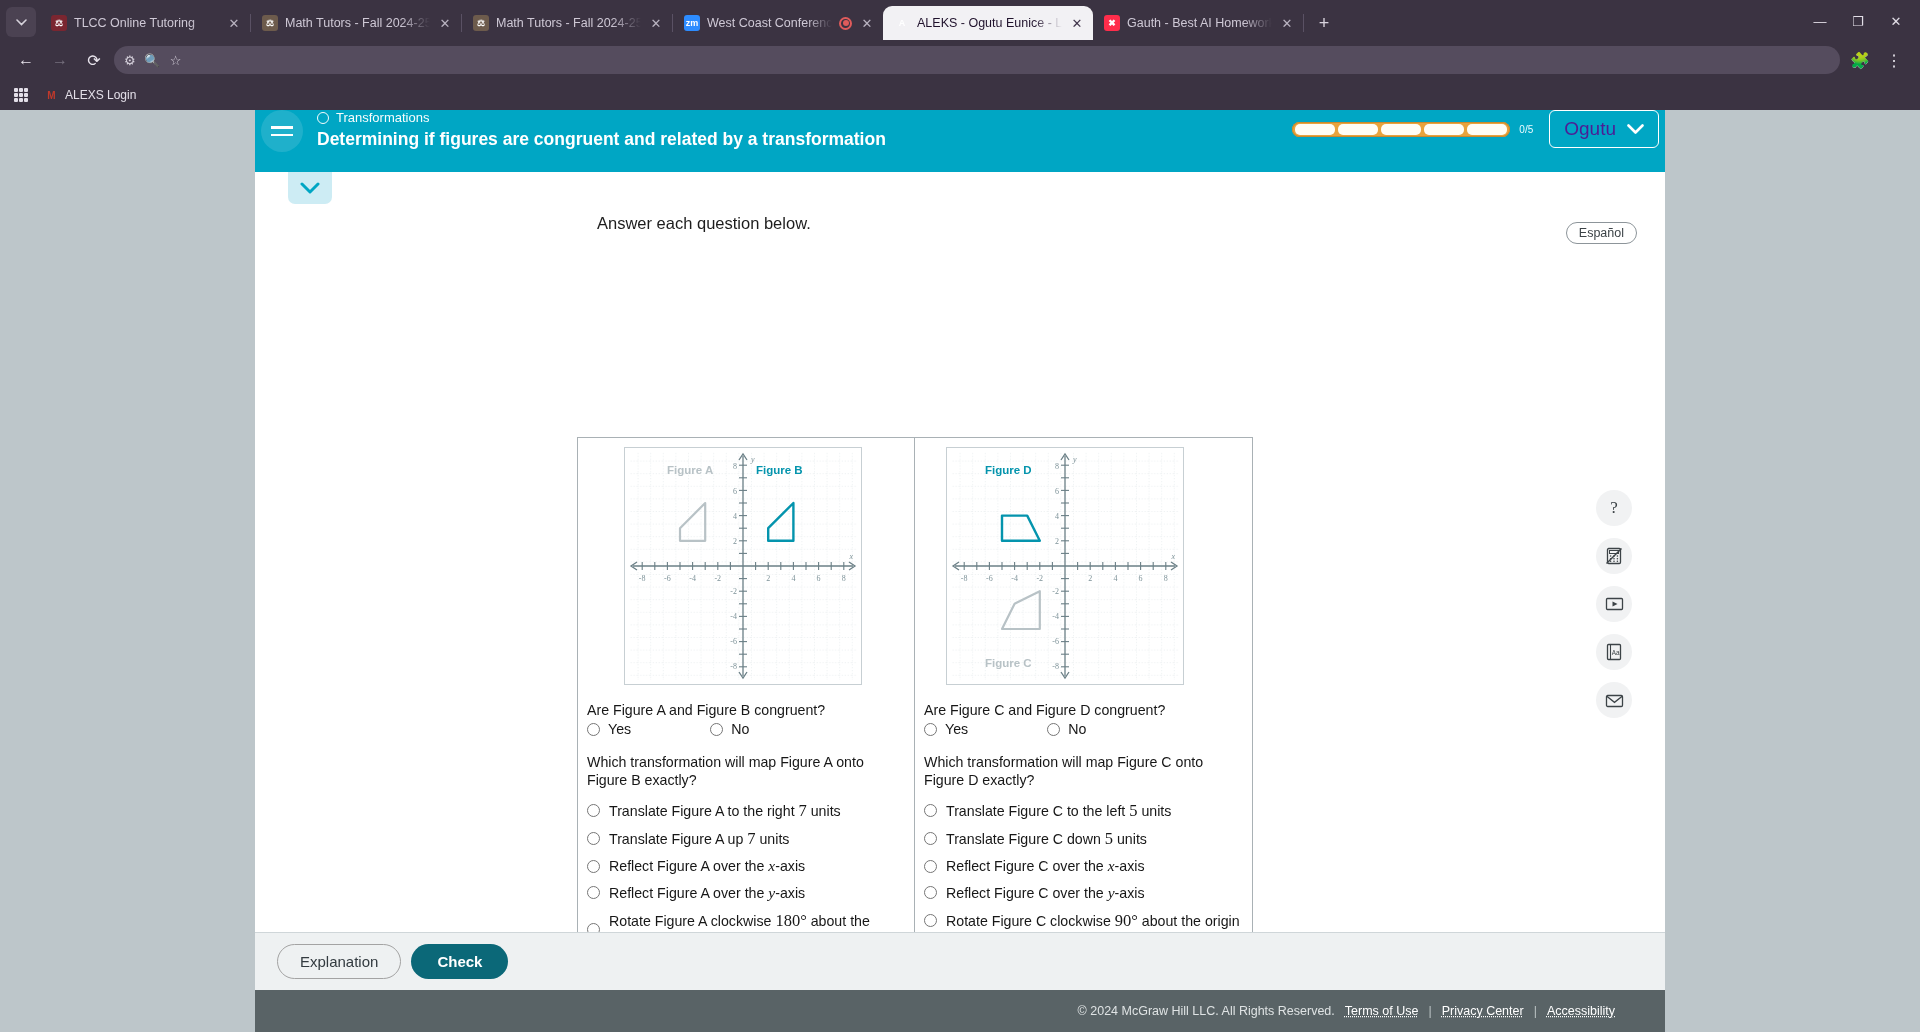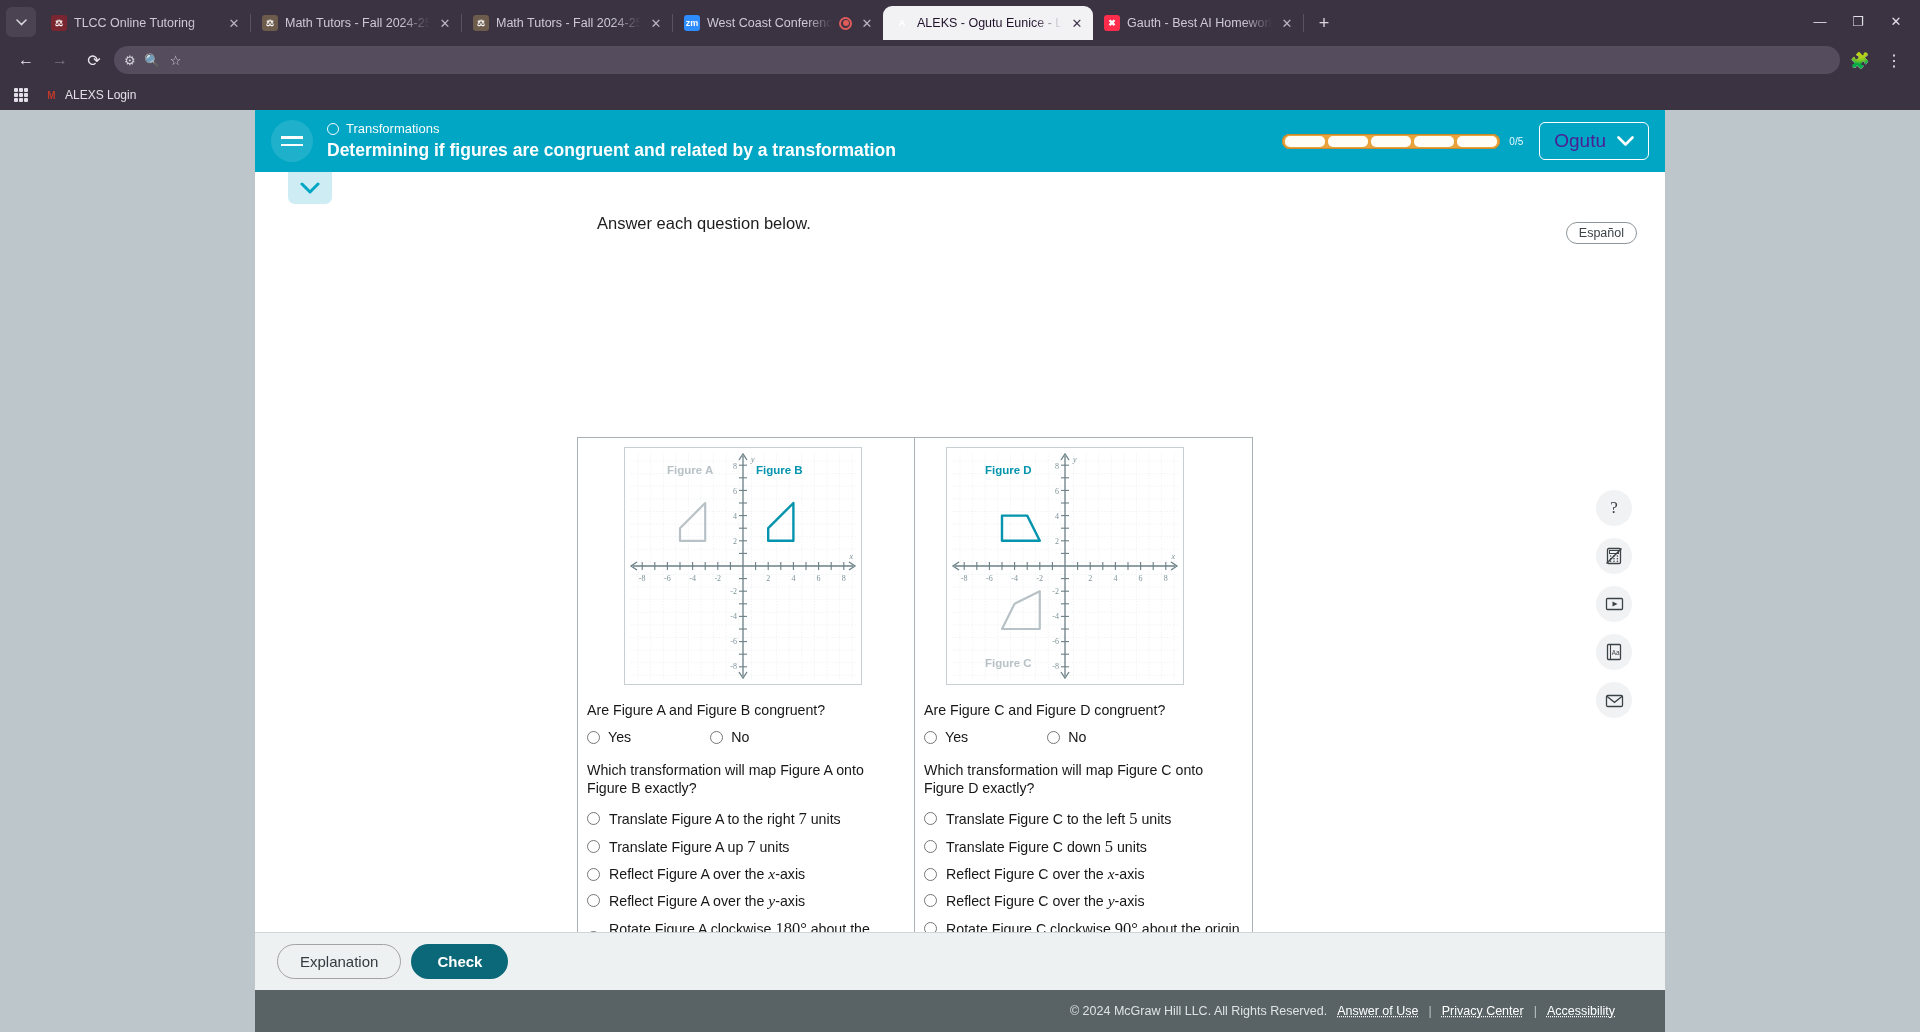--- a/index.html
+++ b/index.html
@@ -76,21 +76,21 @@
   }
   .bm-item { display: flex; align-items: center; gap: 6px; }
   .bm-fav { width: 15px; height: 15px; border-radius: 3px; display:flex;align-items:center;
             justify-content:center;font-size:10px;font-weight:700;color:#c0392b;}
 
   
   .page { position: relative; width: 1920px; height: 922px; background: #bdc6ca; }
   .page-inner { position: absolute; left: 255px; top: 0; width: 1410px; height: 922px; background:#fff; }
 
   .aleks-header {
-    height: 62px; background: #00a6c4; display: flex; align-items: center; padding: 0 16px;
+    height: 62px; background: #00a6c4; display: flex; align-items: flex-start; padding: 0 6px;
     position: relative;
   }
   .hamburger {
     width: 42px; height: 42px; border-radius: 50%; background: rgba(255,255,255,0.12);
     display: flex; flex-direction: column; align-items: center; justify-content: center; gap: 5px;
     flex: none; margin-right: 14px;
   }
   .hamburger i { display:block; width: 22px; height: 2.5px; background: #fff; }
   .hdr-text { color: #fff; }
   .hdr-topic { font-size: 13px; display: flex; align-items: center; gap: 7px; opacity: .97; }
@@ -133,21 +133,21 @@
   .graphbox { width: 238px; height: 238px; border: 1px solid #c7cfd3; margin: 0 auto 0 37px; position: relative; background:#fff;}
   .qcol.right .graphbox { margin-left: 22px; }
 
   .qtext { font-size: 14.2px; color: #171717; margin-top: 16px; line-height: 1.27; }
   .radio-row { display: flex; align-items: center; gap: 8px; margin-top: 7px; }
   .radio {
     width: 13px; height: 13px; border-radius: 50%; border: 1.4px solid #767676;
     flex: none; background: #fff;
   }
   .radio-label { font-size: 14.2px; color: #171717; }
-  .yesno { display: flex; gap: 16px; align-items: center; margin-top: 10px; }
+  .yesno { display: flex; gap: 16px; align-items: center; margin-top: 2px; }
   .yesno .radio-row { margin-top: 0; }
   .yesno .gap { width: 47px; }
   .qtext2 { font-size: 14.2px; color: #171717; margin-top: 16px; line-height: 1.3; }
   .opts { margin-top: 10px; }
   .opt { display: flex; align-items: center; gap: 9px; margin-bottom: 7px; }
   .opt.two { align-items: center; }
   .opt .radio { margin-top: 0; }
   .opt .olabel { font-size: 14.2px; color: #171717; line-height: 1.28; }
   .mathnum { font-family: "Liberation Serif", serif; font-size: 16.5px; }
   .mathvar { font-family: "Liberation Serif", serif; font-style: italic; font-size: 15.5px; }
@@ -622,21 +622,21 @@
           </div>
         </div>
 
         <div class="actionbar">
           <div class="btn-expl">Explanation</div>
           <div class="btn-check">Check</div>
         </div>
 
         <div class="footer">
           <span>© 2024 McGraw Hill LLC. All Rights Reserved.</span>
-          <a>Answer of Use</a>
+          <a>Terms of Use</a>
           <span class="bar">|</span>
           <a>Privacy Center</a>
           <span class="bar">|</span>
           <a>Accessibility</a>
         </div>
 
       </div>
     </div>
   </div>
 </div>

